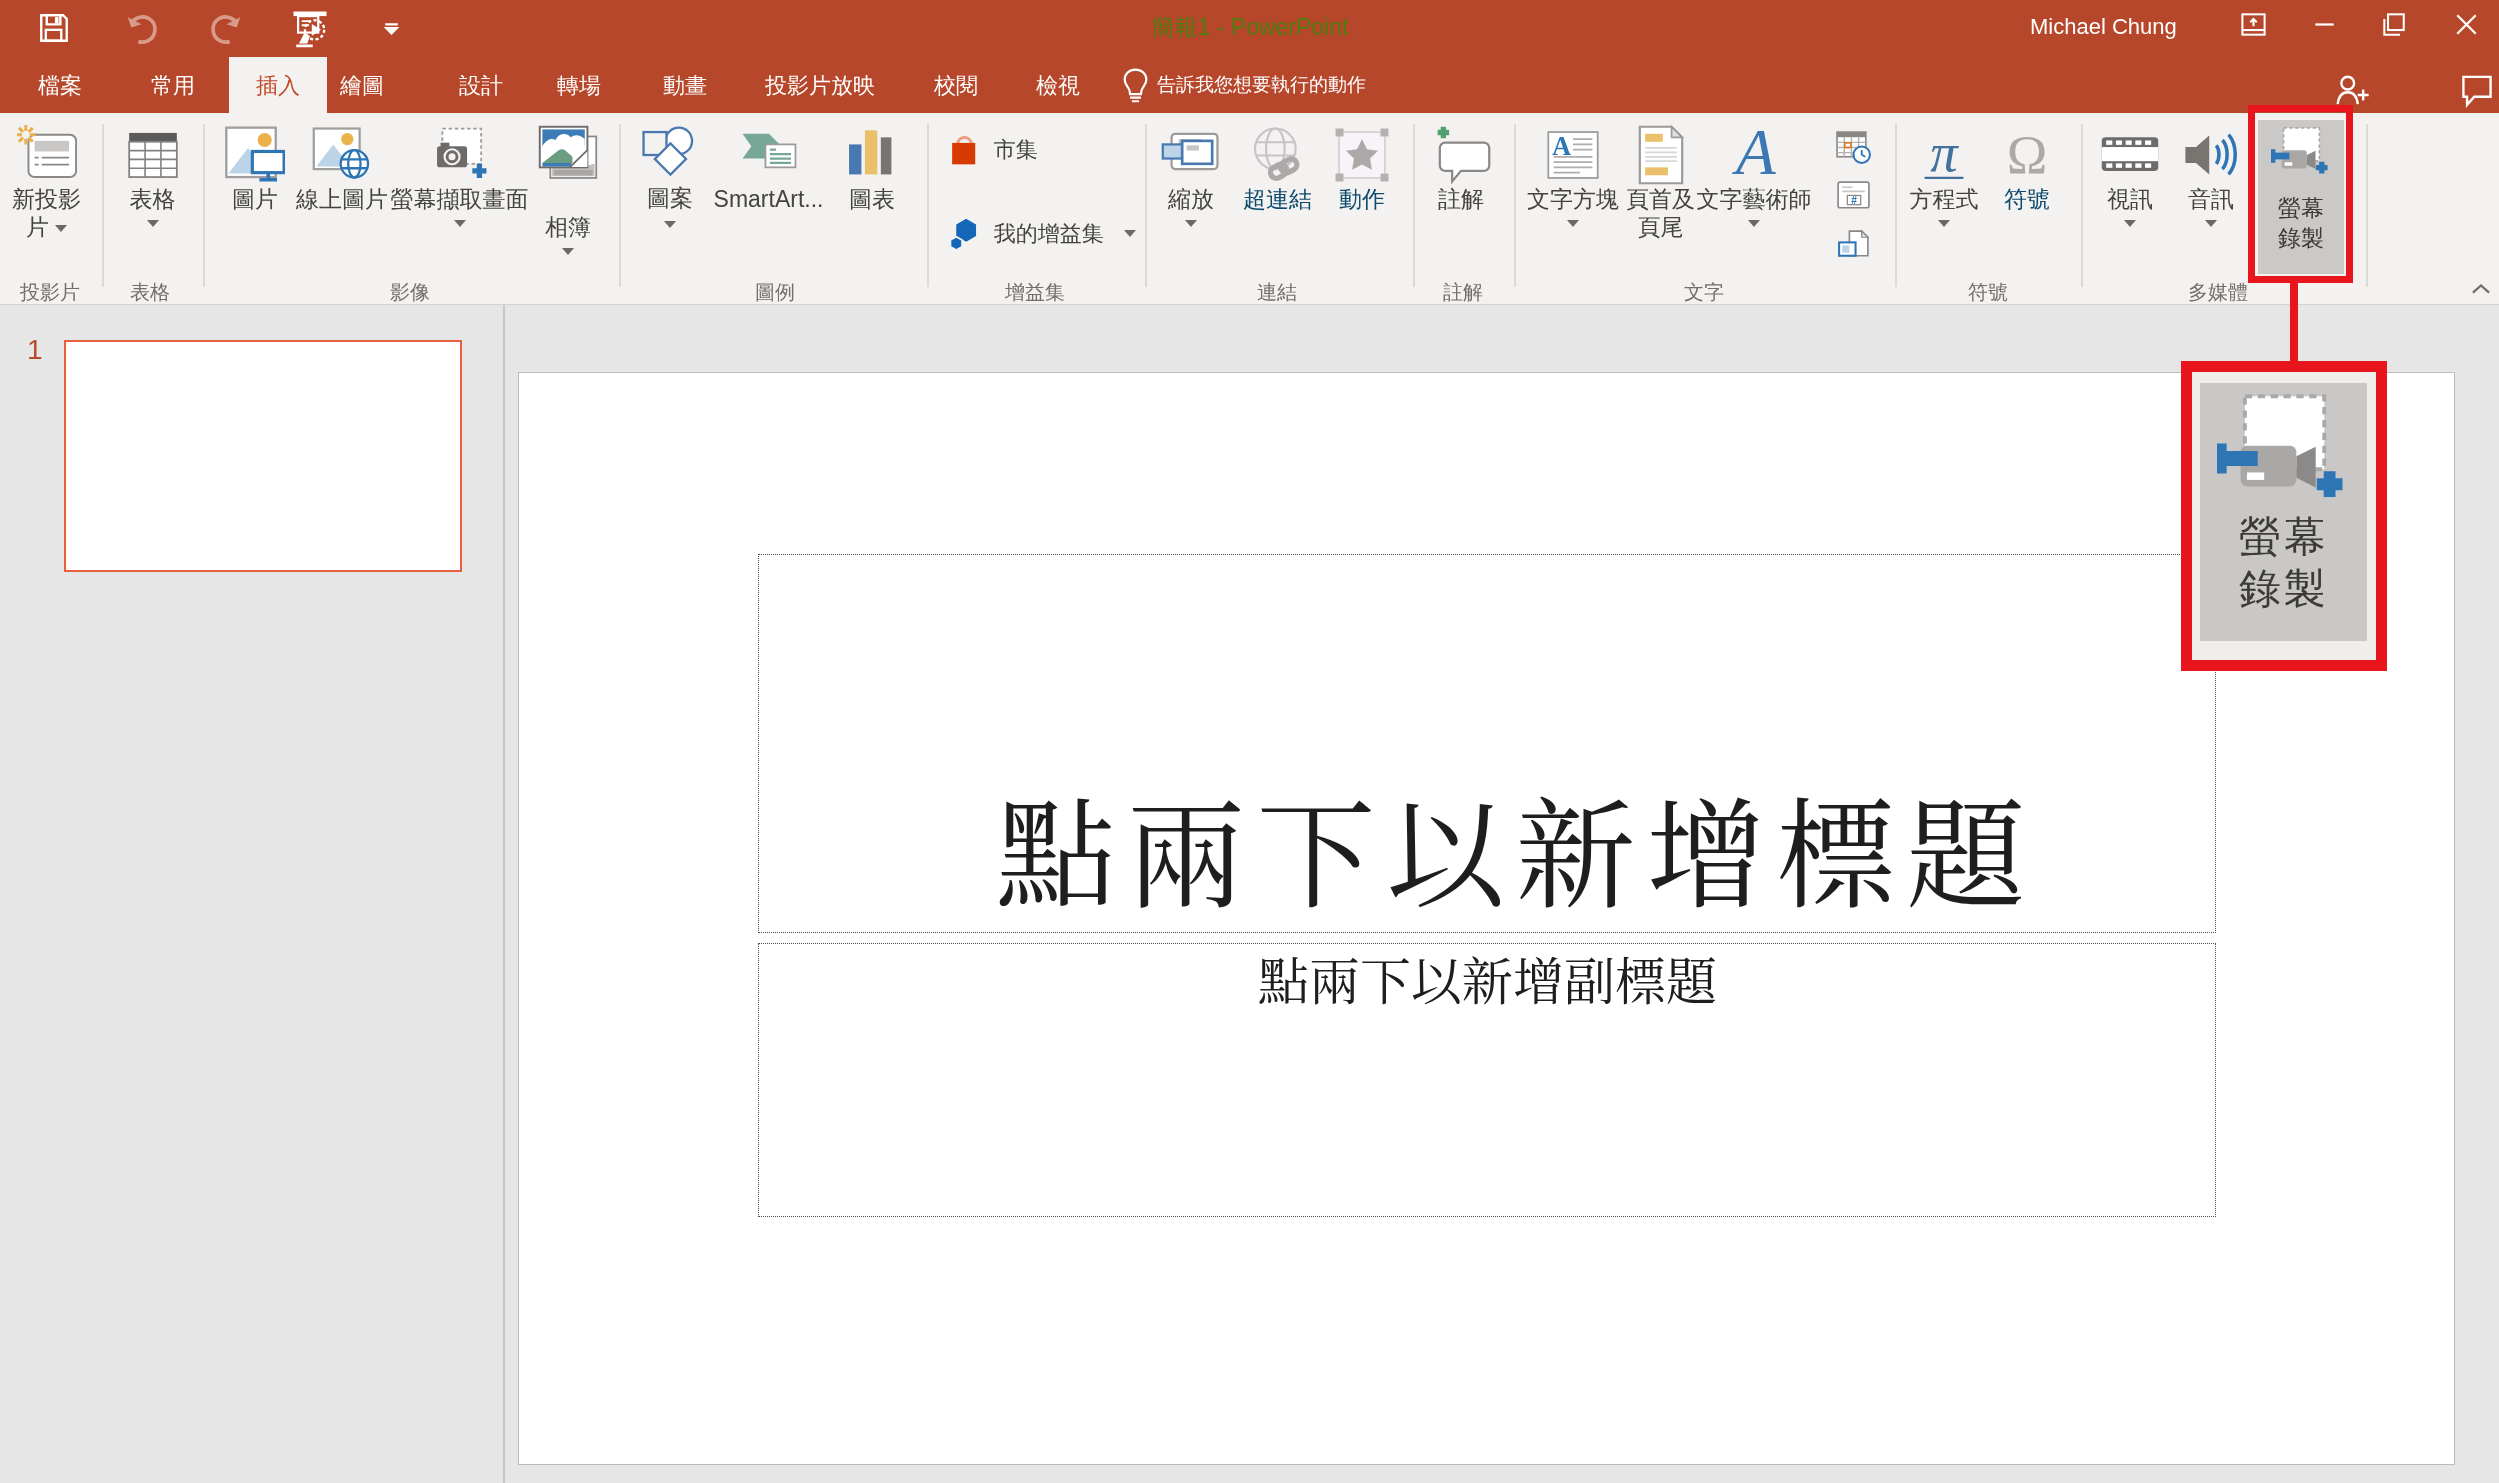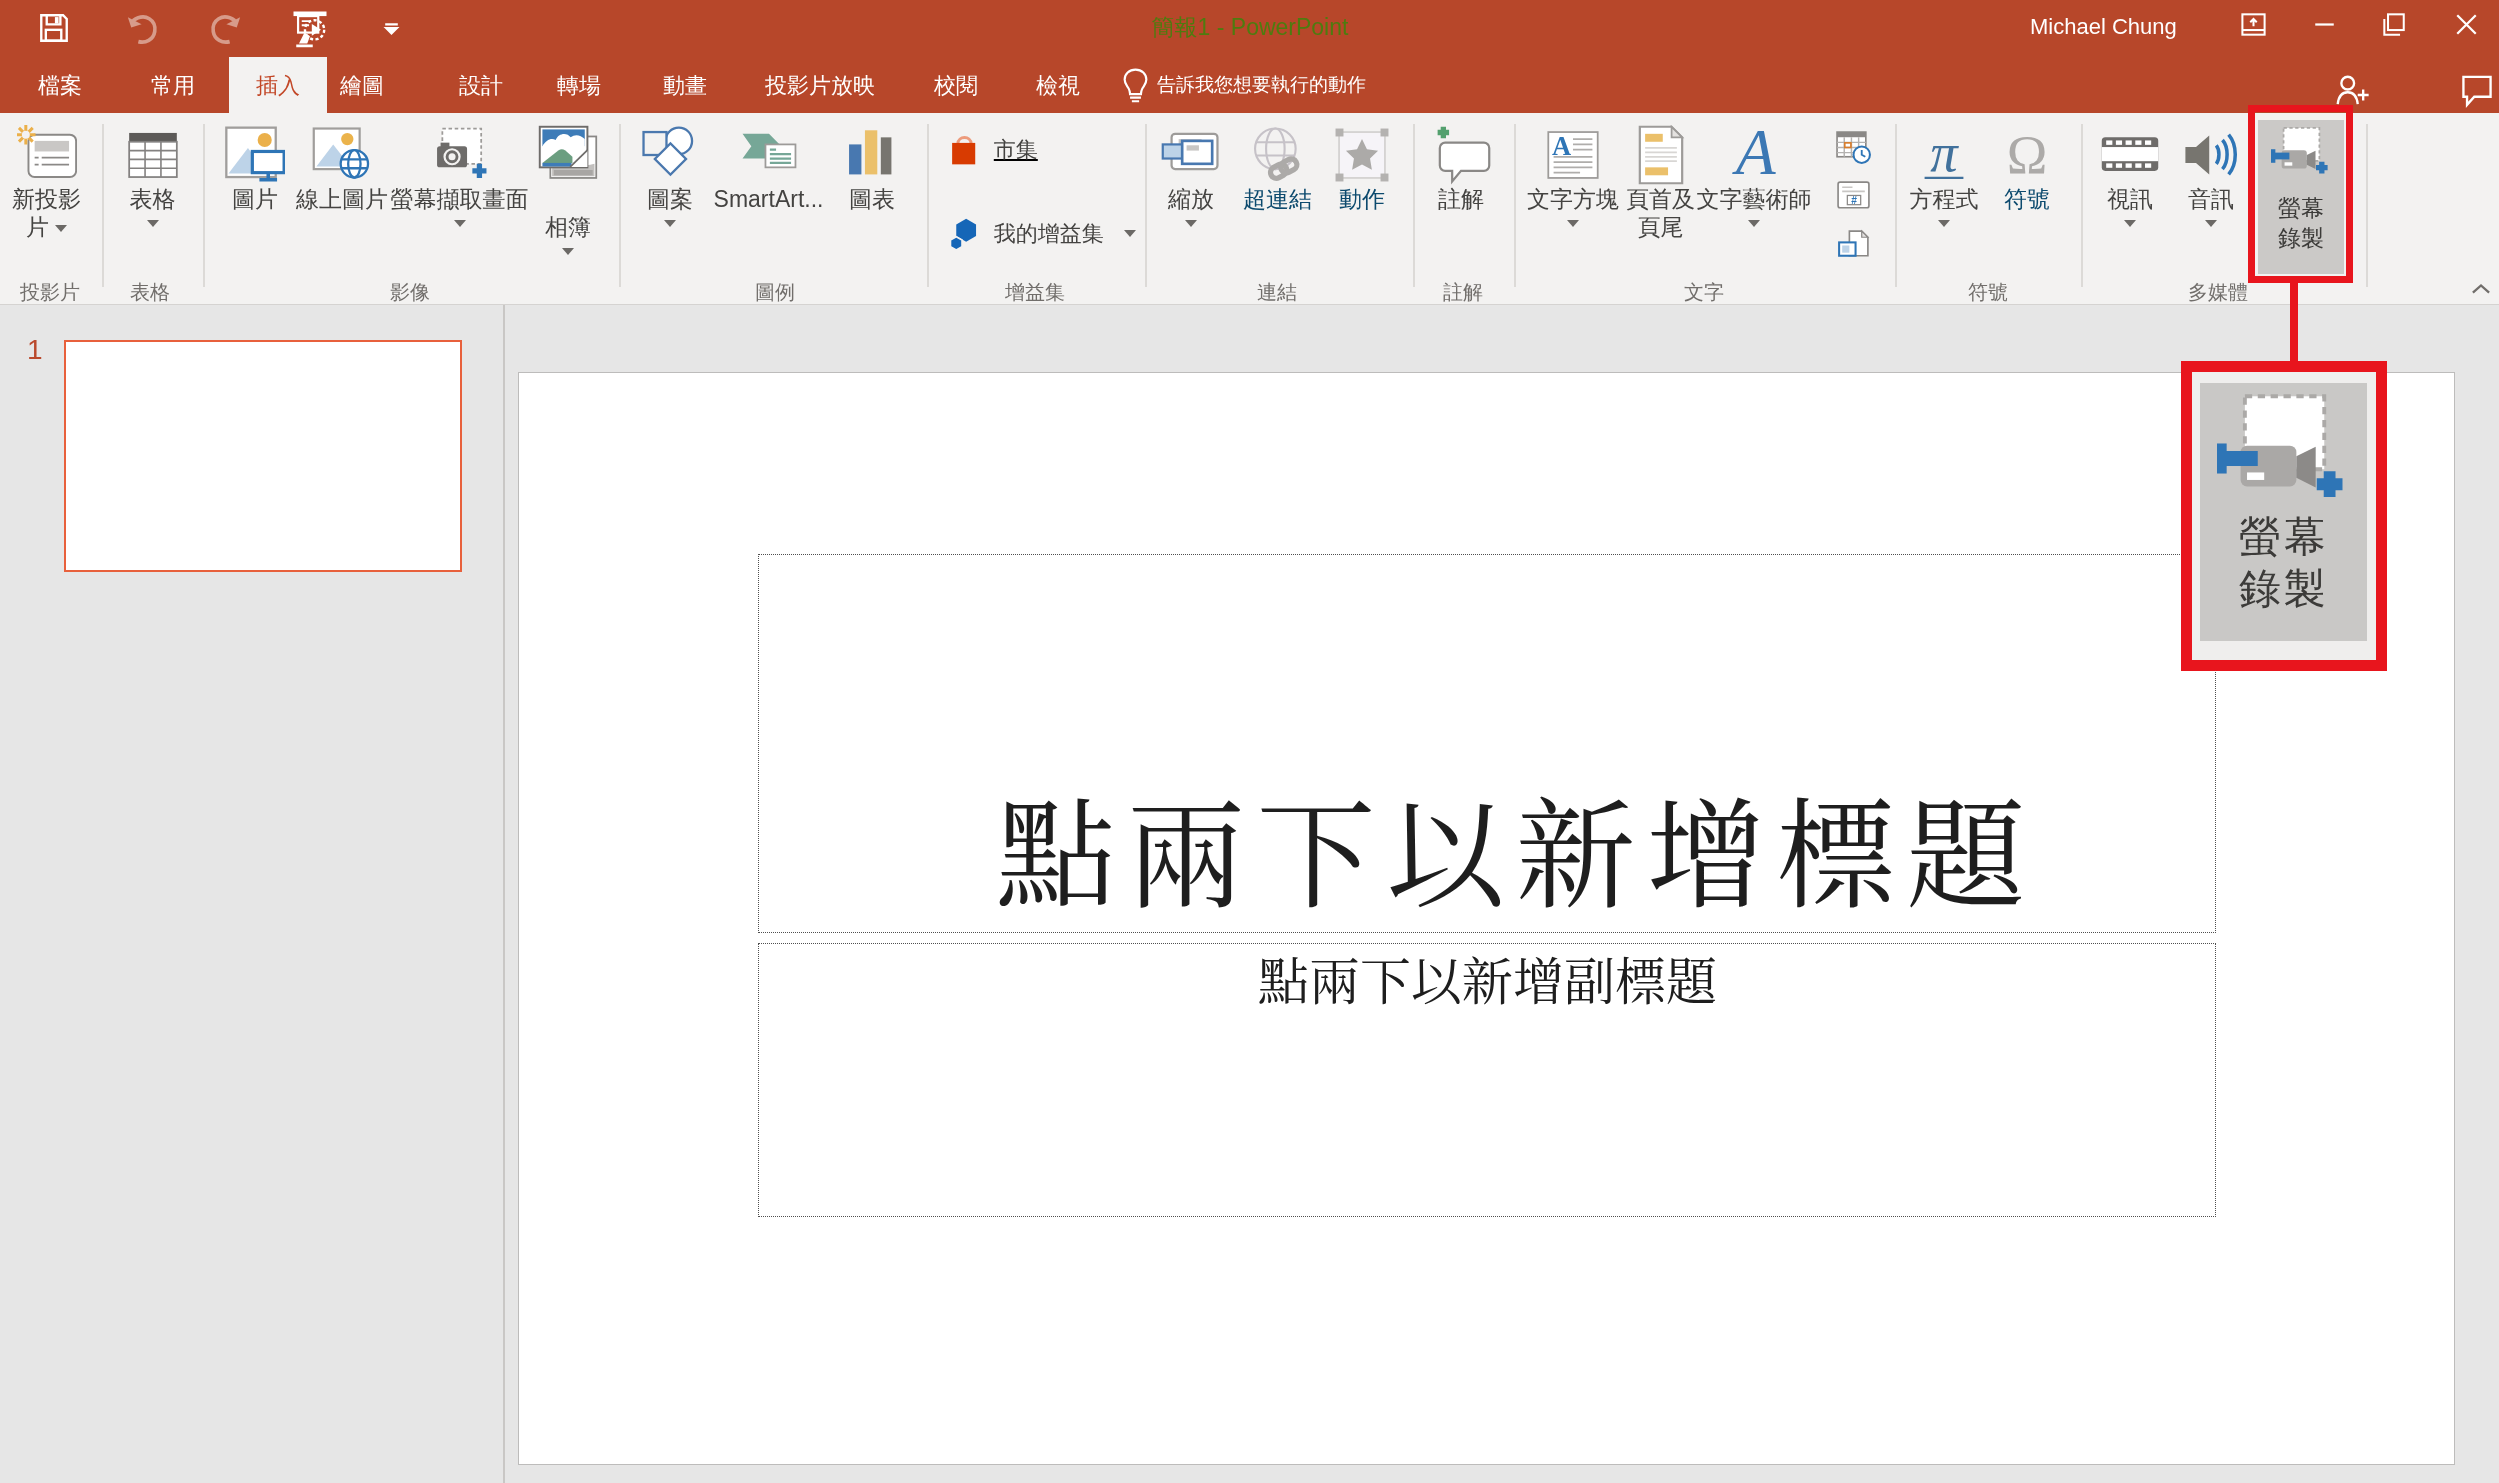--- a/index.html
+++ b/index.html
@@ -254,21 +254,21 @@
 <path d="M5 43l18-14c3-2 5-2 8 0l8 7v7H5z" fill="#6B9E80"></path>
 <rect x="5" y="43" width="33" height="4" fill="#3E7CB8"></rect>
 <path d="M36.5 47.5l19.5-19v19z" fill="#fff"></path>
 <path d="M36.5 47.5l19.5-19" stroke="#6E6C6A" stroke-width="2" fill="none"></path>
 </svg>
         </div>
         <div style="height:0px;"></div>
         <div class="blabel"><br>相簿</div>
         <div style="margin-top:1.8px;"><span class="arrow"></span></div>
       </div>
-<div class="bigbtn" style="left:628px;width:84px;">
+<div class="bigbtn" style="left:628px;width:84px;font-family:Liberation Serif, serif;">
         <div class="bicon">
           <svg width="60" height="60" viewBox="0 0 68 68">
 <circle cx="44" cy="18" r="15" fill="#fff" stroke="#4A78AE" stroke-width="2.6"></circle>
 <rect x="4" y="8" width="26" height="26" fill="#F3F2F1" stroke="#4A78AE" stroke-width="2.6"></rect>
 <rect x="22" y="26" width="25" height="25" fill="#fff" stroke="#4A78AE" stroke-width="2.6" transform="rotate(45 34.5 38.5)"></rect>
 </svg>
         </div>
         <div style="height:0px;"></div>
         <div class="blabel">圖案</div>
         <div style="margin-top:1.8px;"><span class="arrow"></span></div>
@@ -290,21 +290,21 @@
         <div class="bicon">
           <svg width="60" height="60" viewBox="0 0 68 68">
 <rect x="8" y="22" width="14" height="34" fill="#4878B0"></rect>
 <rect x="26" y="6" width="14" height="50" fill="#EBC06A"></rect>
 <rect x="44" y="14" width="12" height="42" fill="#77756F"></rect>
 </svg>
         </div>
         <div style="height:0px;"></div>
         <div class="blabel">圖表</div>
       </div>
-<div class="smallrow" style="left:948px;top:20px;text-decoration:underline;">
+<div class="smallrow" style="left:948px;top:20px;">
         <svg width="33" height="33" viewBox="0 0 40 40">
 <path d="M12 13c0-10 16-10 16 0" stroke="#ED9B7C" stroke-width="3.6" fill="none"></path>
 <path d="M5 12h28v26H5z" fill="#D83B01"></path>
 </svg>
         <span class="srlabel">市集</span>
       </div>
 <div class="smallrow" style="left:948px;top:104px;">
         <svg width="33" height="33" viewBox="0 0 40 40">
 <path d="M22 2l12 7v14l-12 7-12-7V9z" fill="#1566B7"></path>
 <path d="M10 24l7 4v8l-7 4-7-4v-8z" fill="#1566B7" stroke="#F3F2F1" stroke-width="2"></path>

